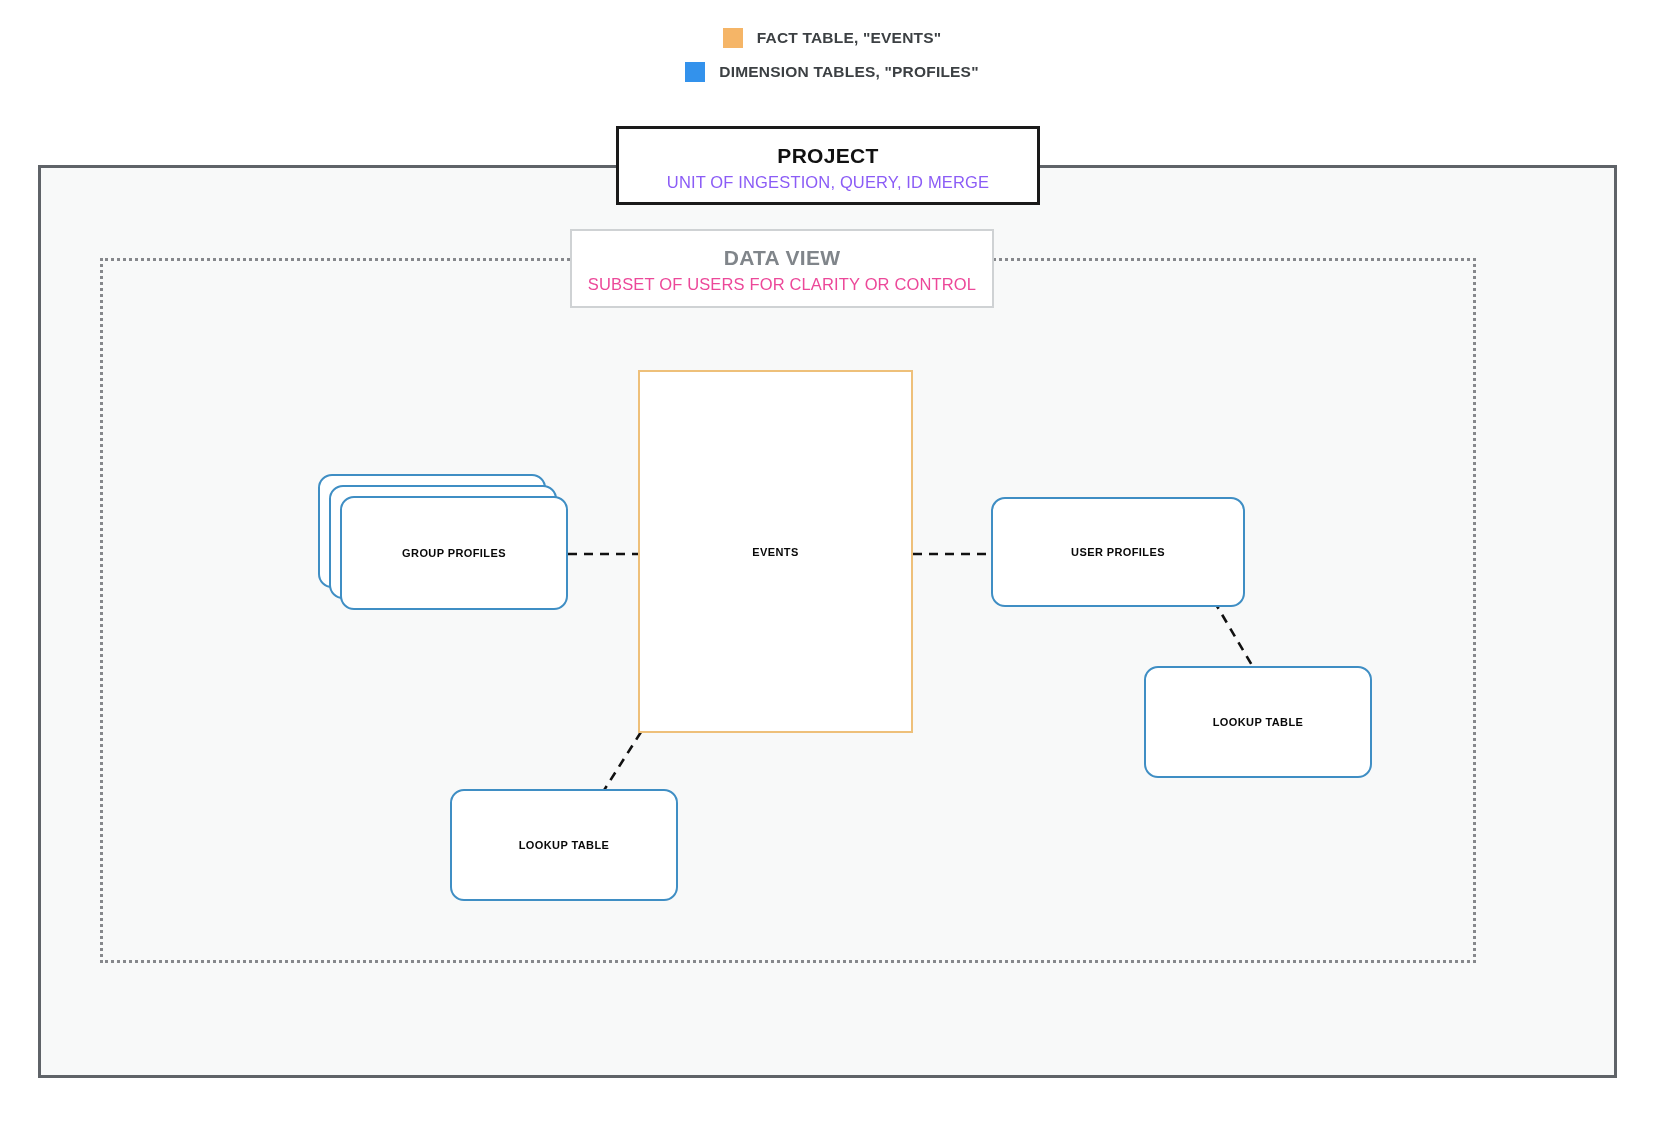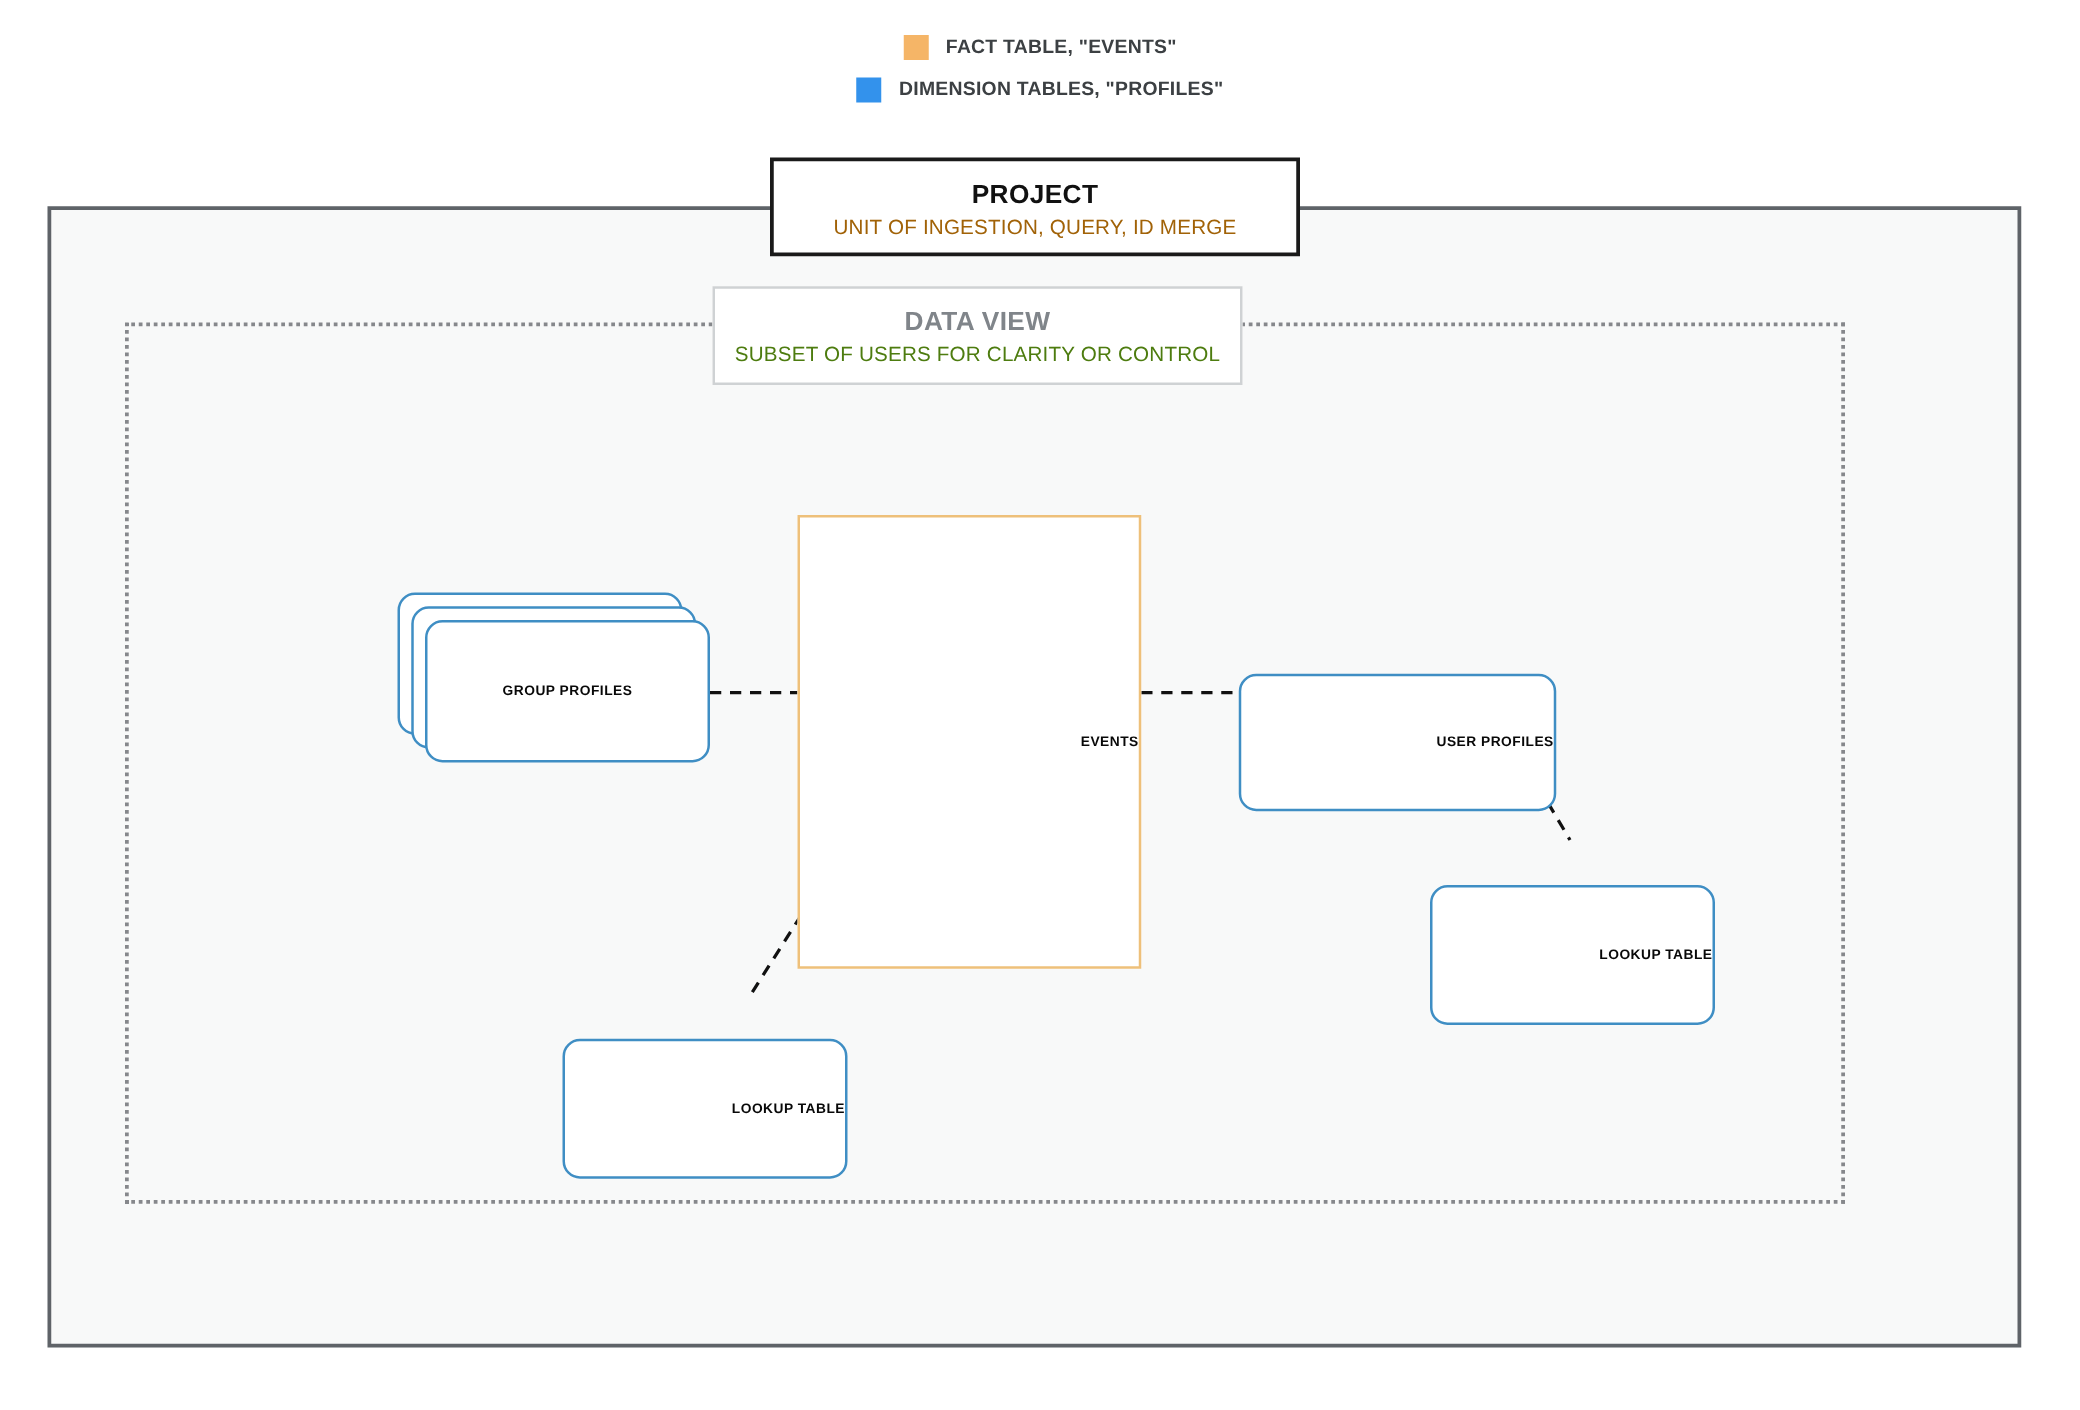--- a/index.html
+++ b/index.html
@@ -95,41 +95,40 @@
 
   .project-label {
     left: 570px;
     top: 126px;
     width: 424px;
     height: 79px;
     border: 3px solid #1a1a1a;
     margin-left: 46px;
   }
   .project-label .lb-title { color: #111111; }
-  .project-label .lb-sub   { color: #a16207; }
+  .project-label .lb-sub   { color: #8b5cf6; }
 
   .dataview-label {
     left: 570px;
     top: 229px;
     width: 424px;
     height: 79px;
     border: 2px solid #cfd2d4;
   }
   .dataview-label .lb-title { color: #80858a; }
-  .dataview-label .lb-sub   { color: #4d7c0f; text-align: center; }
+  .dataview-label .lb-sub   { color: #ec4899; text-align: center; }
 
   
   .node {
     position: absolute;
     box-sizing: border-box;
     background: #ffffff;
     display: flex;
     align-items: center;
-    justify-content: flex-end;
-    margin-top: 42px;
+    justify-content: center;
   }
   .node-label {
     font-size: 11px;
     font-weight: bold;
     color: #080808;
     letter-spacing: 0.4px;
     white-space: nowrap;
   }
 
   .node-events {

